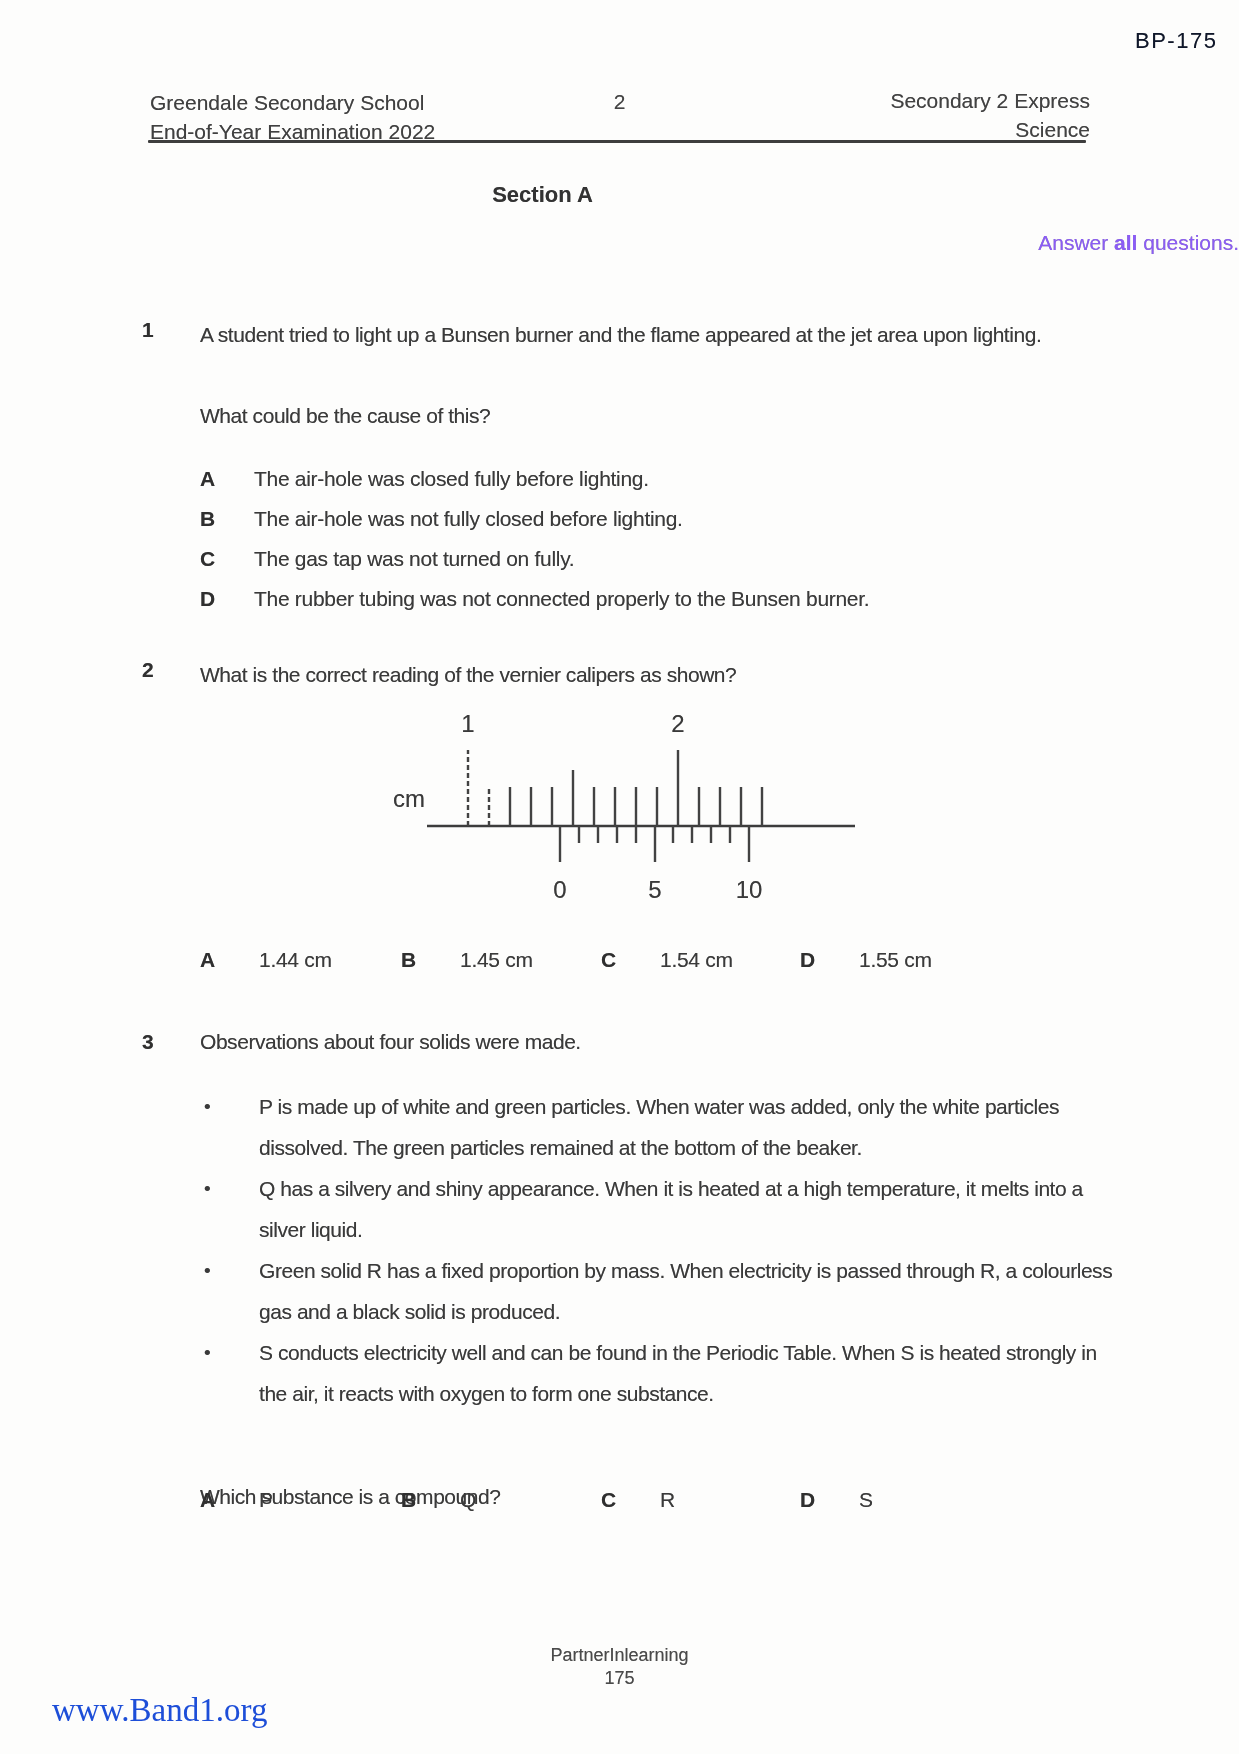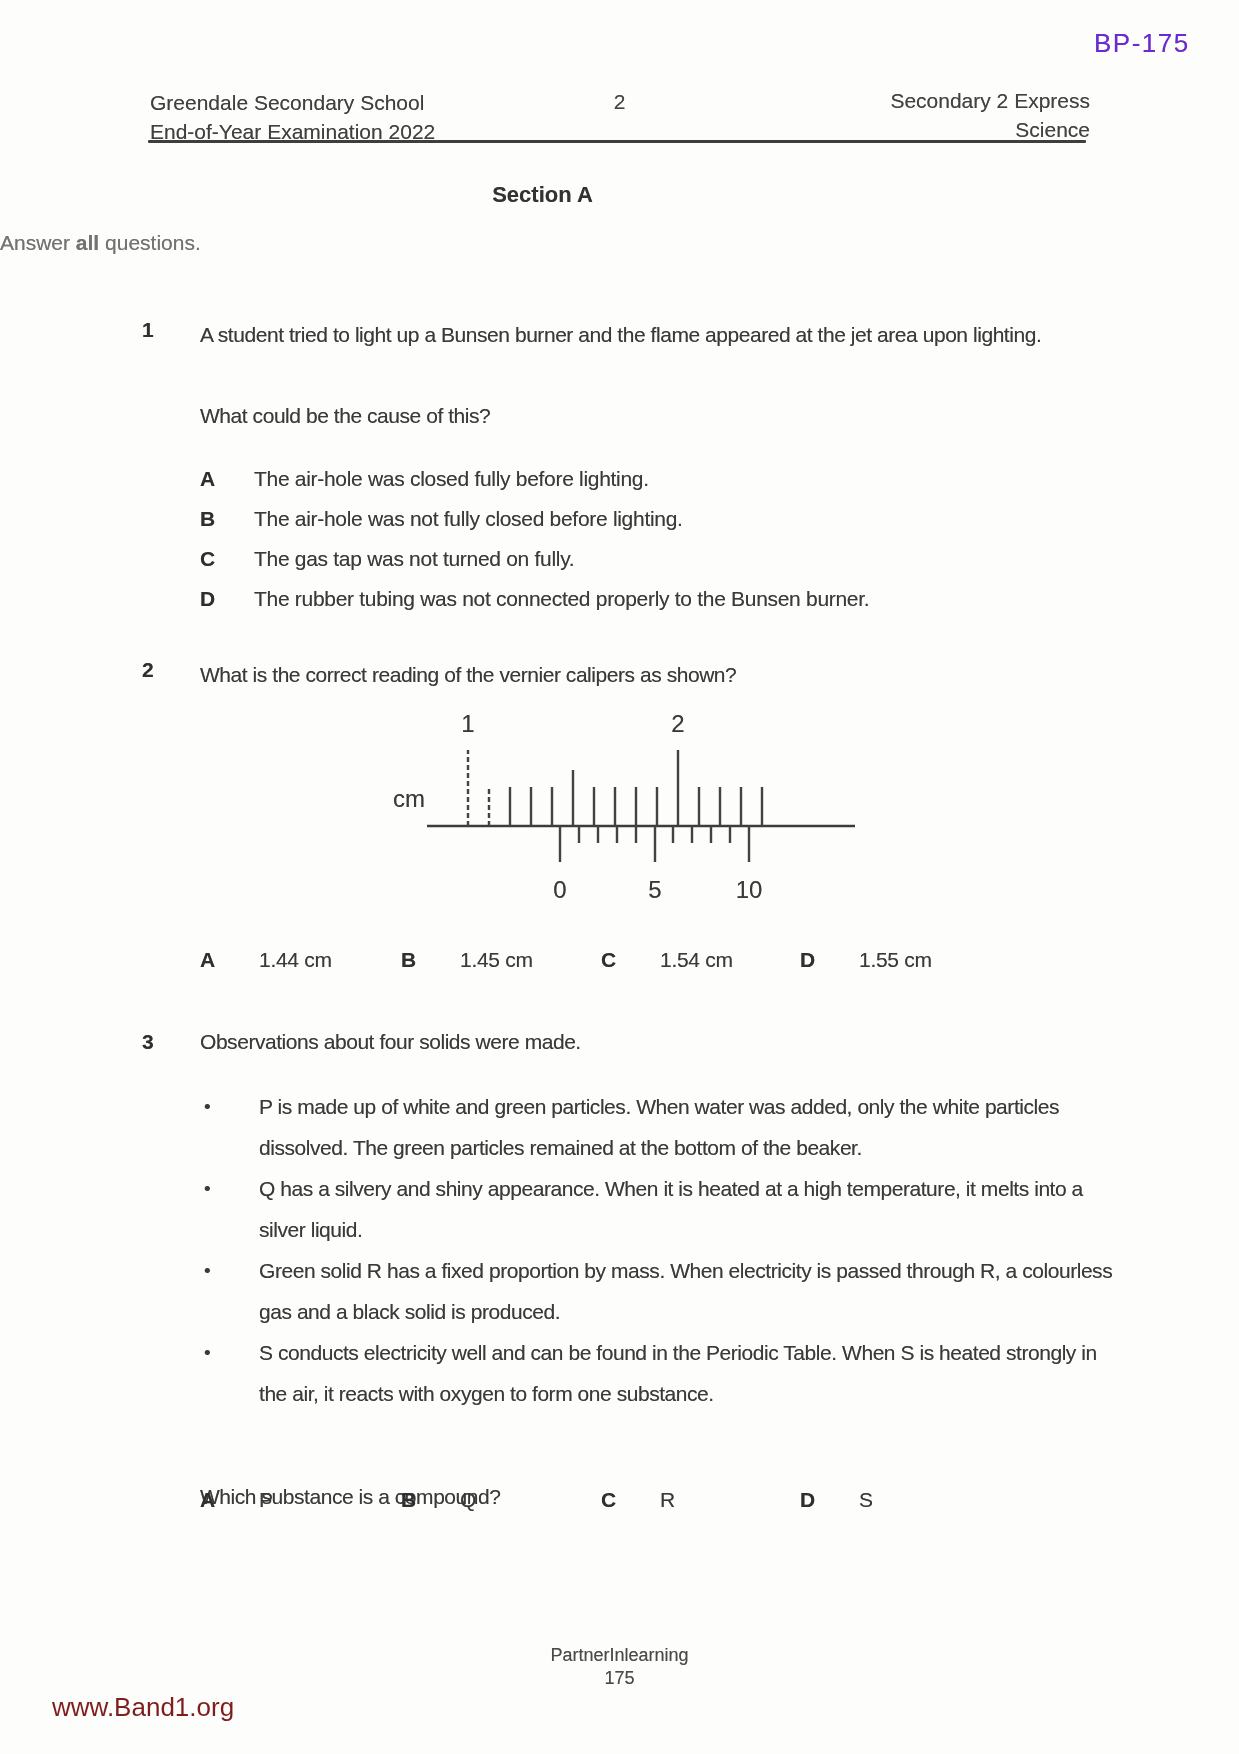--- a/index.html
+++ b/index.html
@@ -3,40 +3,40 @@
 <meta charset="utf-8">
 <style>
   html,body{margin:0;padding:0;background:#e8e8e8;}
   .page{
     position:relative;width:1239px;height:1754px;background:#fdfdfc;
     font-family:"Liberation Sans","DejaVu Sans",sans-serif;
     color:#3a3a3a;overflow:hidden;margin:0 auto;
     text-shadow:0 0 .5px rgba(70,70,70,.55);
   }
   .abs{position:absolute;}
-  .bp-code{left:1094px;top:28px;font-size:26px;letter-spacing:1.5px;color:#6d28d9;}
+  .bp-code{left:1135px;top:28px;font-size:22px;letter-spacing:1.5px;color:#0f172a;}
   .h-left{left:150px;top:88px;font-size:21px;line-height:29px;color:#404040;}
   .h-center{left:0;top:90px;width:1239px;text-align:center;font-size:21px;color:#454545;}
   .h-right{left:0;top:86px;width:1090px;text-align:right;font-size:21px;line-height:29px;color:#424242;}
   .h-rule{left:148px;top:140px;width:938px;height:3px;background:#3e3e3e;border-radius:1px;}
   .section-title{left:0;top:182px;width:1085px;text-align:center;font-size:22px;font-weight:bold;color:#333;}
-  .instruction{left:0;top:231px;width:1239px;text-align:left;font-size:21px;color:#737373;}
+  .instruction{left:0;top:231px;width:1239px;text-align:right;font-size:21px;color:#8b5cf6;}
   .qnum{left:142px;width:40px;font-size:21px;font-weight:bold;color:#303030;}
   .qtext{left:200px;font-size:21px;letter-spacing:-0.45px;color:#3a3a3a;}
   .stem{width:900px;line-height:34px;}
   .opt-letter{display:inline-block;width:54px;font-weight:bold;color:#2f2f2f;}
   .optrow{left:200px;font-size:21px;letter-spacing:-0.3px;}
   .grid-letter{display:inline-block;width:59px;font-weight:bold;color:#2f2f2f;}
   .bullets{left:204px;top:1086px;width:916px;font-size:21px;letter-spacing:-0.45px;line-height:41px;}
   .bullet-item{position:relative;padding-left:55px;}
   .bullet-dot{position:absolute;left:0;top:0;font-size:19px;}
   .figure{left:340px;top:695px;}
   .fig-text{font-family:"Liberation Sans","DejaVu Sans",sans-serif;font-size:24px;fill:#3a3a3a;}
   .footer-center{left:0;width:1239px;text-align:center;color:#4a4a4a;}
-  .site{left:52px;top:1692px;font-family:Liberation Sans, sans-serif;font-size:26px;color:#7f1d1d;text-shadow:none;}
+  .site{left:52px;top:1692px;font-family:Liberation Serif, serif;font-size:33px;color:#1d4ed8;text-shadow:none;}
 </style>
 </head>
 <body>
 
 <div class="page">
 
   <div class="abs bp-code">BP-175</div>
 
   <div class="abs h-left">
     <div>Greendale Secondary School</div>

